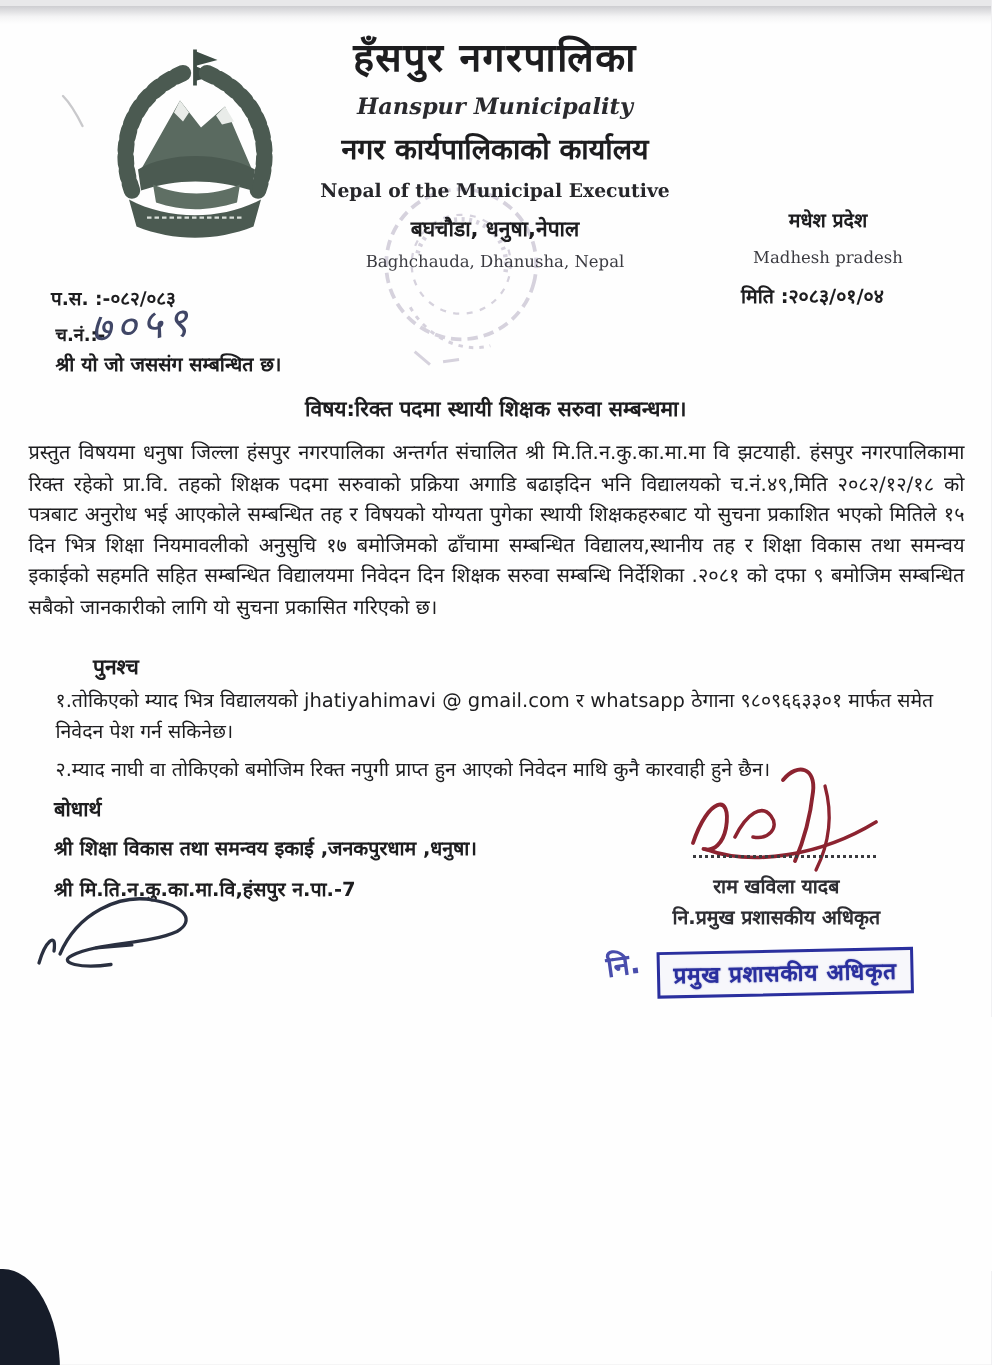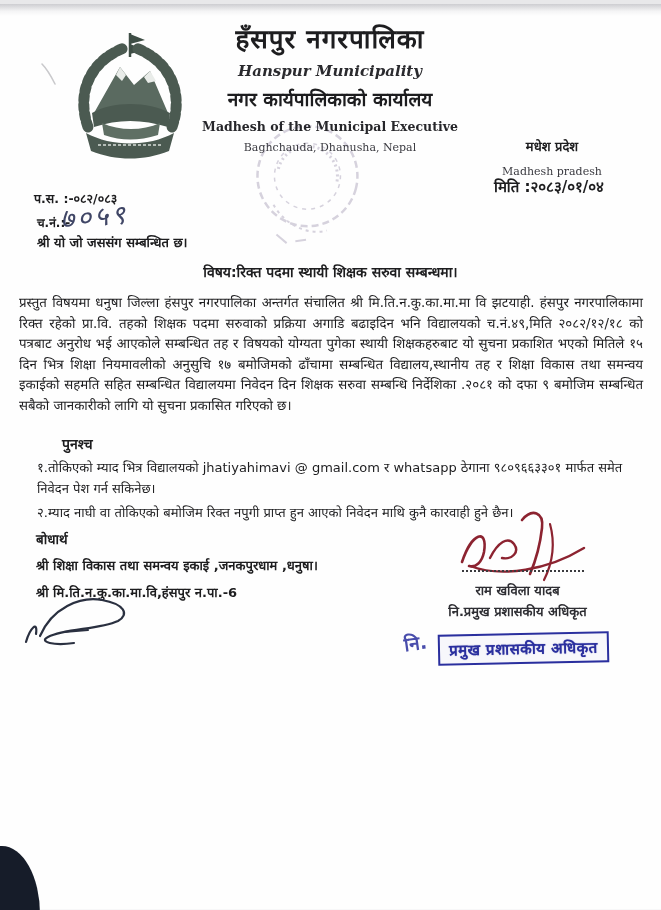--- a/index.html
+++ b/index.html
@@ -24,21 +24,21 @@
   .title-en{font-family:"DejaVu Serif",serif;font-size:15px;font-weight:bold;margin-top:6px;color:#2a2a2e;font-style:italic;}
   .office-np{font-size:19px;font-weight:bold;margin-top:6px;}
   .office-en{font-family:"DejaVu Serif",serif;font-size:12.5px;font-weight:bold;margin-top:7px;color:#26262a;}
   .addr-np{font-size:14px;font-weight:bold;margin-top:8px;}
   .addr-en{font-family:"DejaVu Serif",serif;font-size:11px;margin-top:7px;color:#3a3a40;}
   .province{position:absolute;left:492px;top:133px;width:120px;text-align:center;}
   .prov-np{font-size:13px;font-weight:bold;}
   .prov-en{font-family:"DejaVu Serif",serif;font-size:11px;margin-top:10px;color:#3a3a40;}
   
   .ref-no{position:absolute;left:34px;top:186px;font-size:12.5px;font-weight:bold;}
-  .date{position:absolute;left:494px;top:172px;font-size:15px;font-weight:bold;}
+  .date{position:absolute;left:494px;top:184px;font-size:13px;font-weight:bold;}
   .dispatch{position:absolute;left:37px;top:210px;font-size:12px;font-weight:bold;}
   .dispatch-hand{position:absolute;left:60px;top:193px;font-size:27px;font-style:italic;
     color:#2c3356;transform:rotate(-4deg);letter-spacing:3px;opacity:.9;}
   .addressee{position:absolute;left:37px;top:229px;font-size:13px;font-weight:600;}
   
   .subject{position:absolute;left:0;top:258px;width:661px;text-align:center;font-size:14px;font-weight:600;}
   .body-par{position:absolute;left:19px;top:289px;width:624px;font-size:13.3px;
     line-height:20.6px;text-align:justify;font-weight:500;}
   
   .ps-head{position:absolute;left:62px;top:430px;font-size:14px;font-weight:600;text-align:right;}
@@ -94,21 +94,22 @@
     <path d="M30,92 C48,100 70,100 88,92 L86,104 C66,110 50,110 32,104 Z" fill="#5f6f64"></path>
 
     <path d="M14,102 C40,116 76,116 102,102 L97,120 C72,130 44,130 19,120 Z" fill="#4b5a51"></path>
     <path d="M26,114 L90,114" stroke="#d8ddd8" stroke-width="1.5" stroke-dasharray="3 2"></path>
   </svg>
 
   <div class="head-center">
     <div class="title-np">हँसपुर नगरपालिका</div>
     <div class="title-en">Hanspur Municipality</div>
     <div class="office-np">नगर कार्यपालिकाको कार्यालय</div>
-    <div class="office-en">Madhesh of the Municipal Executive</div>
+    <div class="office-en">Nepal of the Municipal Executive</div>
+    <div class="addr-np">बघचौडा, धनुषा,नेपाल</div>
     <div class="addr-en">Baghchauda, Dhanusha,  Nepal</div>
   </div>
 
   <div class="province">
     <div class="prov-np">मधेश प्रदेश</div>
     <div class="prov-en">Madhesh pradesh</div>
   </div>
 
   <div class="ref-no">प.स. :-०८२/०८३</div>
   <div class="date">मिति :२०८३/०१/०४</div>
@@ -118,21 +119,21 @@
 
   <div class="subject">विषय:रिक्त पदमा स्थायी शिक्षक सरुवा सम्बन्धमा।</div>
   <div class="body-par">प्रस्तुत विषयमा धनुषा जिल्ला हंसपुर नगरपालिका अन्तर्गत संचालित श्री मि.ति.न.कु.का.मा.मा वि झटयाही. हंसपुर नगरपालिकामा रिक्त रहेको प्रा.वि. तहको  शिक्षक पदमा सरुवाको प्रक्रिया अगाडि बढाइदिन भनि विद्यालयको च.नं.४९,मिति २०८२/१२/१८ को पत्रबाट अनुरोध भई आएकोले सम्बन्धित तह र विषयको योग्यता पुगेका स्थायी शिक्षकहरुबाट यो सुचना प्रकाशित भएको मितिले १५ दिन भित्र शिक्षा नियमावलीको अनुसुचि १७ बमोजिमको ढाँचामा सम्बन्धित विद्यालय,स्थानीय तह र शिक्षा विकास तथा समन्वय इकाईको सहमति सहित सम्बन्धित विद्यालयमा निवेदन दिन शिक्षक सरुवा सम्बन्धि निर्देशिका .२०८१ को दफा ९ बमोजिम सम्बन्धित सबैको जानकारीको लागि यो सुचना प्रकासित गरिएको छ।</div>
 
   <div class="ps-head">पुनश्च</div>
   <div class="ps-item1">१.तोकिएको म्याद भित्र विद्यालयको jhatiyahimavi @ gmail.com र whatsapp ठेगाना ९८०९६६३३०१ मार्फत समेत निवेदन पेश गर्न सकिनेछ।</div>
   <div class="ps-item2">२.म्याद नाघी वा तोकिएको बमोजिम रिक्त नपुगी प्राप्त हुन आएको निवेदन माथि कुनै कारवाही हुने छैन।</div>
 
   <div class="cc-head">बोधार्थ</div>
   <div class="cc-item1">श्री शिक्षा विकास तथा समन्वय इकाई ,जनकपुरधाम ,धनुषा।</div>
-  <div class="cc-item2">श्री  मि.ति.न.कु.का.मा.वि,हंसपुर न.पा.-6</div>
+  <div class="cc-item2">श्री  मि.ति.न.कु.का.मा.वि,हंसपुर न.पा.-7</div>
 
   <svg class="left-scribble" viewBox="0 0 135 72">
     <path d="M8,52 C12,38 20,30 18,44" fill="none" stroke="#2a3040" stroke-width="2.2" stroke-linecap="round"></path>
     <path d="M22,46 C34,18 62,6 84,10 C106,14 112,24 100,31 C80,40 48,38 30,47 C20,52 36,56 56,53" fill="none" stroke="#2a3040" stroke-width="2.2" stroke-linecap="round"></path>
     <path d="M46,42 L70,40" stroke="#2a3040" stroke-width="2" stroke-linecap="round"></path>
   </svg>
 
   <svg class="sig-ink" viewBox="0 0 145 80">
     <path d="M10,60 C20,30 36,26 32,50 C30,60 24,66 17,64" fill="none" stroke="#8c2330" stroke-width="2.6" stroke-linecap="round"></path>
     <path d="M38,56 C46,40 56,34 62,42 C68,50 60,58 50,56" fill="none" stroke="#8c2330" stroke-width="2.4" stroke-linecap="round"></path>

